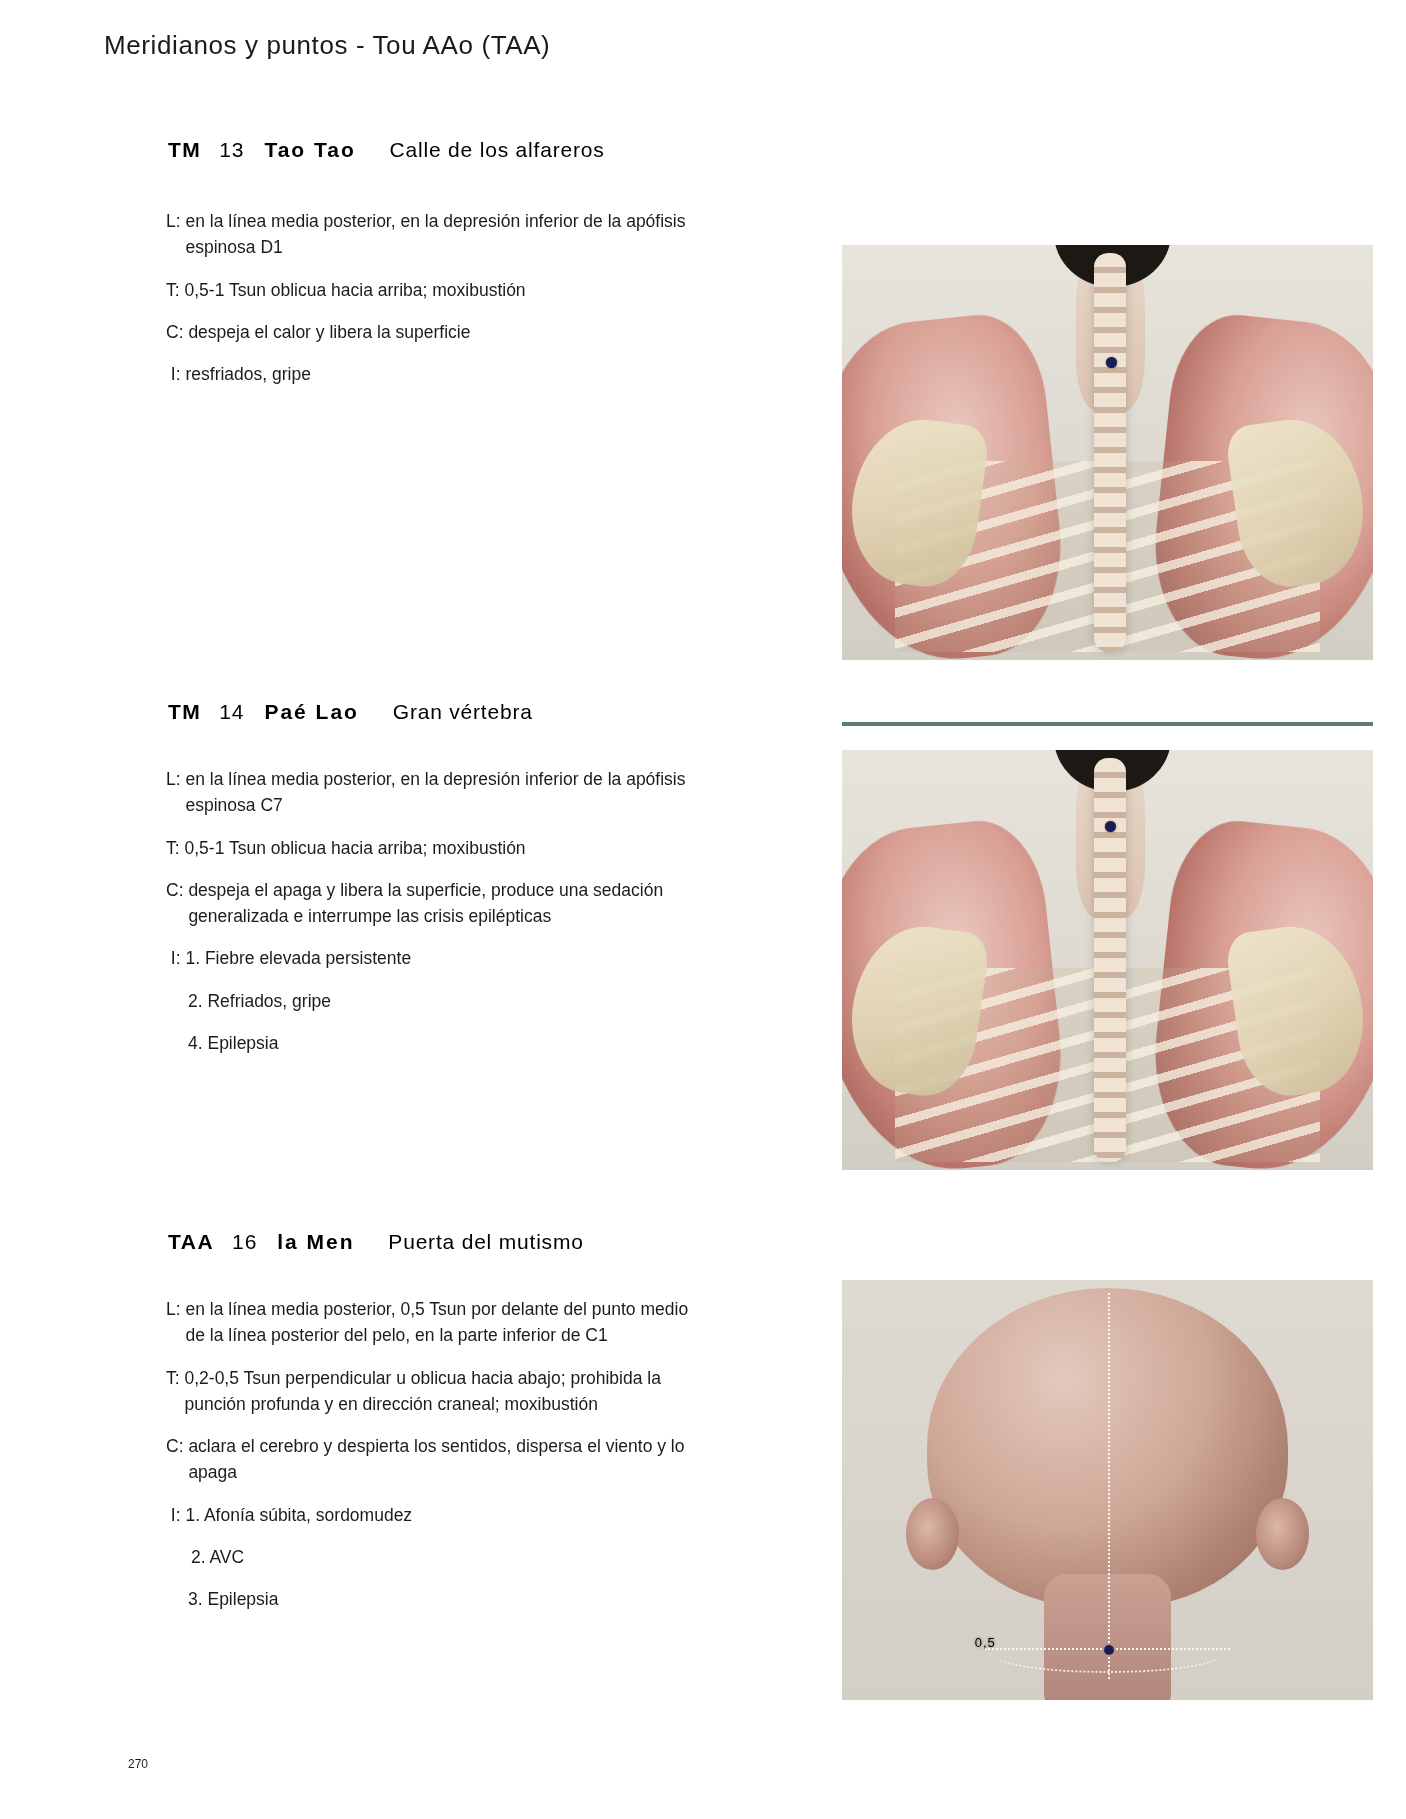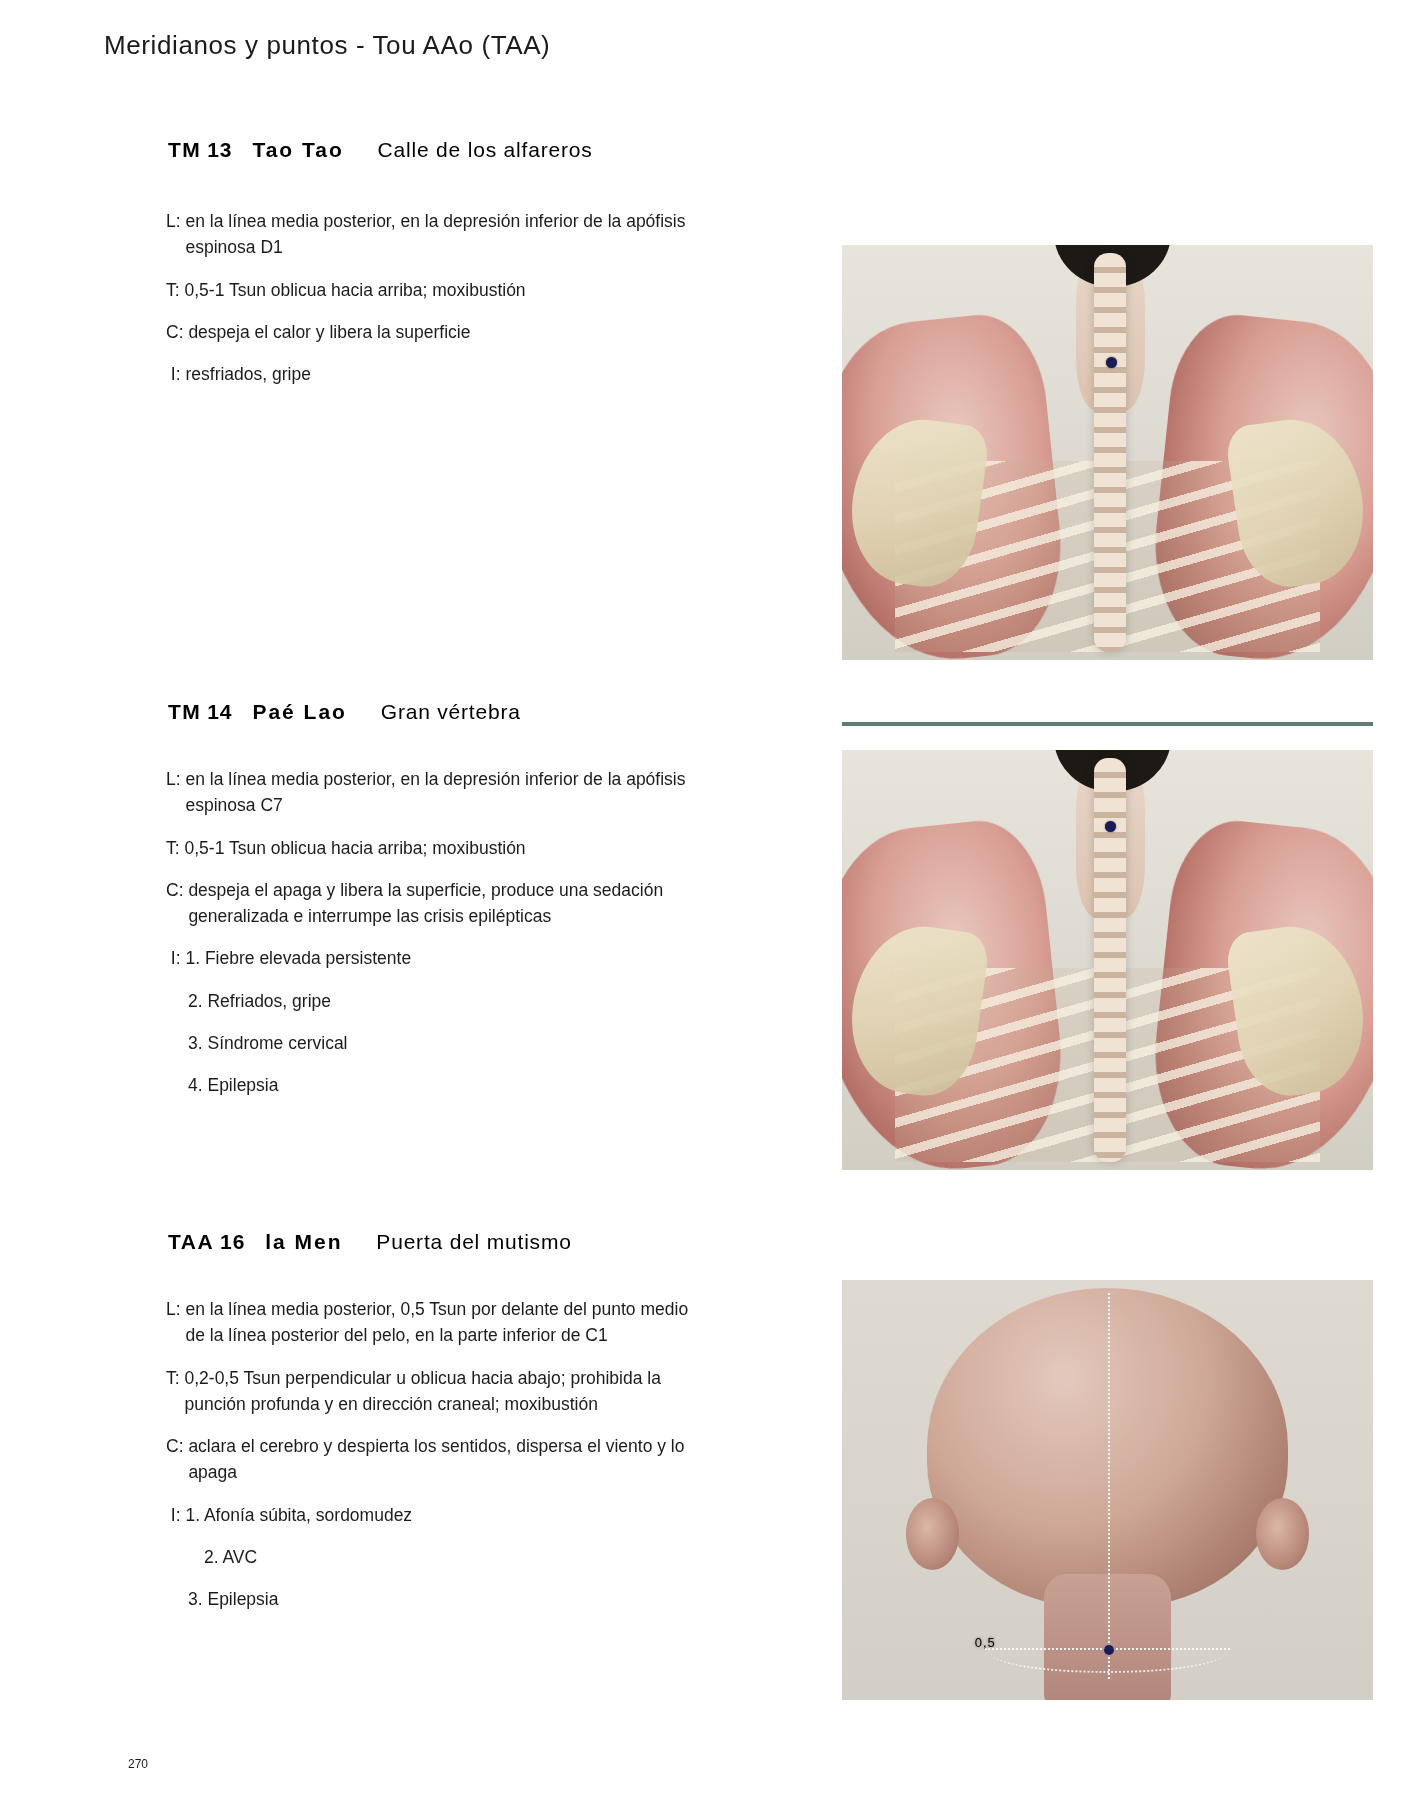--- a/index.html
+++ b/index.html
@@ -39,22 +39,23 @@
     left: 168px;
     font-size: 21px;
     white-space: nowrap;
     color: #000;
   }
   .entry-head .mer {
     font-weight: bold;
     letter-spacing: 1.5px;
   }
   .entry-head .num {
-    font-weight: bold;
+    font-weight: normal;
     letter-spacing: 1px;
+    margin-left: 12px;
   }
   .entry-head .pinyin {
     font-weight: bold;
     letter-spacing: 2px;
     margin-left: 14px;
   }
   .entry-head .trans {
     font-weight: normal;
     letter-spacing: 0.8px;
     margin-left: 28px;
@@ -366,23 +367,20 @@
       </div>
       <ul class="ind-list">
         <li>
           <span class="n"> I: </span>
           <span>1. Fiebre elevada persistente</span>
         </li>
         <li style="margin-left:22px;">
           <span>2. Refriados, gripe</span>
         </li>
         <li style="margin-left:22px;">
-          <span>3. Síndrome cervical</span>
-        </li>
-        <li style="margin-left:22px;">
           <span>4. Epilepsia</span>
         </li>
       </ul>
     </div>
 
     <div class="divider"></div>
 
     <div class="figure back-fig" style="left:842px; top:750px; width:531px; height:420px;">
       <div class="fig-inner">
         <div class="bg"></div>
@@ -418,21 +416,21 @@
       </div>
       <div class="line">
         <span class="tag">C: </span>
         <span class="txt">aclara el cerebro y despierta los sentidos, dispersa el viento y lo apaga</span>
       </div>
       <ul class="ind-list">
         <li>
           <span class="n"> I: </span>
           <span>1. Afonía súbita, sordomudez</span>
         </li>
-        <li style="margin-left:38px;">
+        <li style="margin-left:25px;">
           <span>2. AVC</span>
         </li>
         <li style="margin-left:22px;">
           <span>3. Epilepsia</span>
         </li>
       </ul>
     </div>
 
     <div class="figure head-fig" style="left:842px; top:1280px; width:531px; height:420px;">
       <div class="fig-inner">

